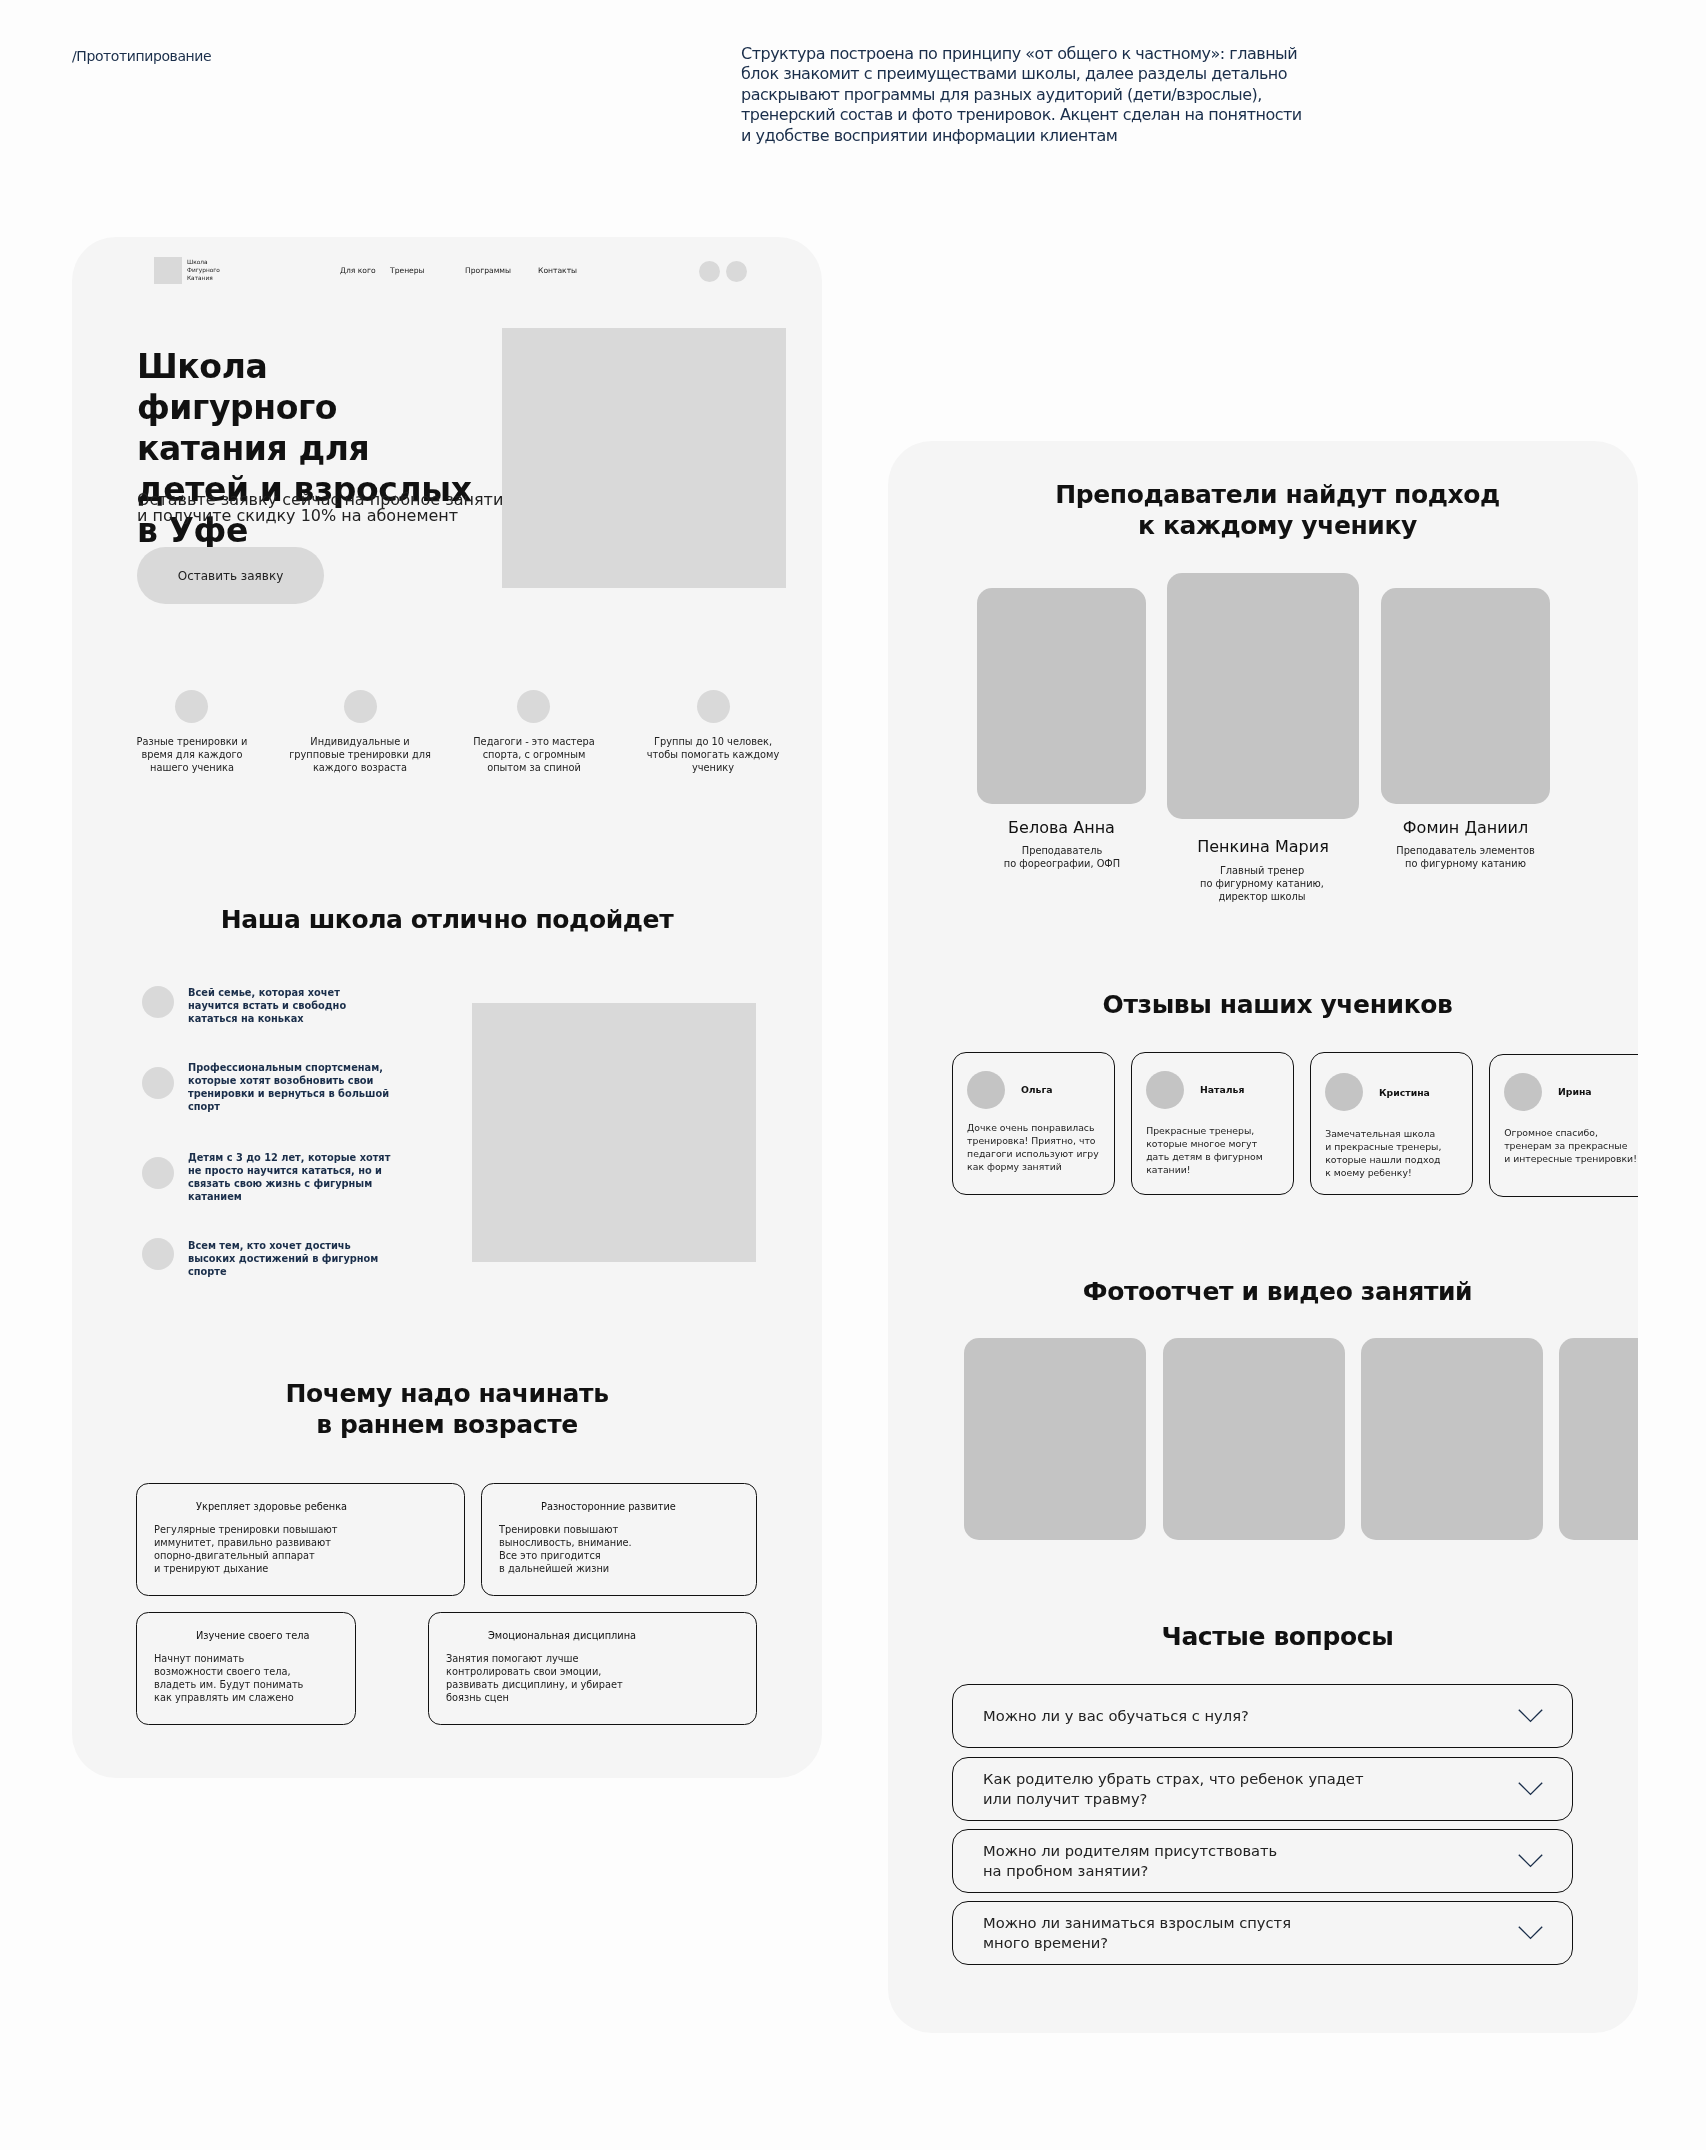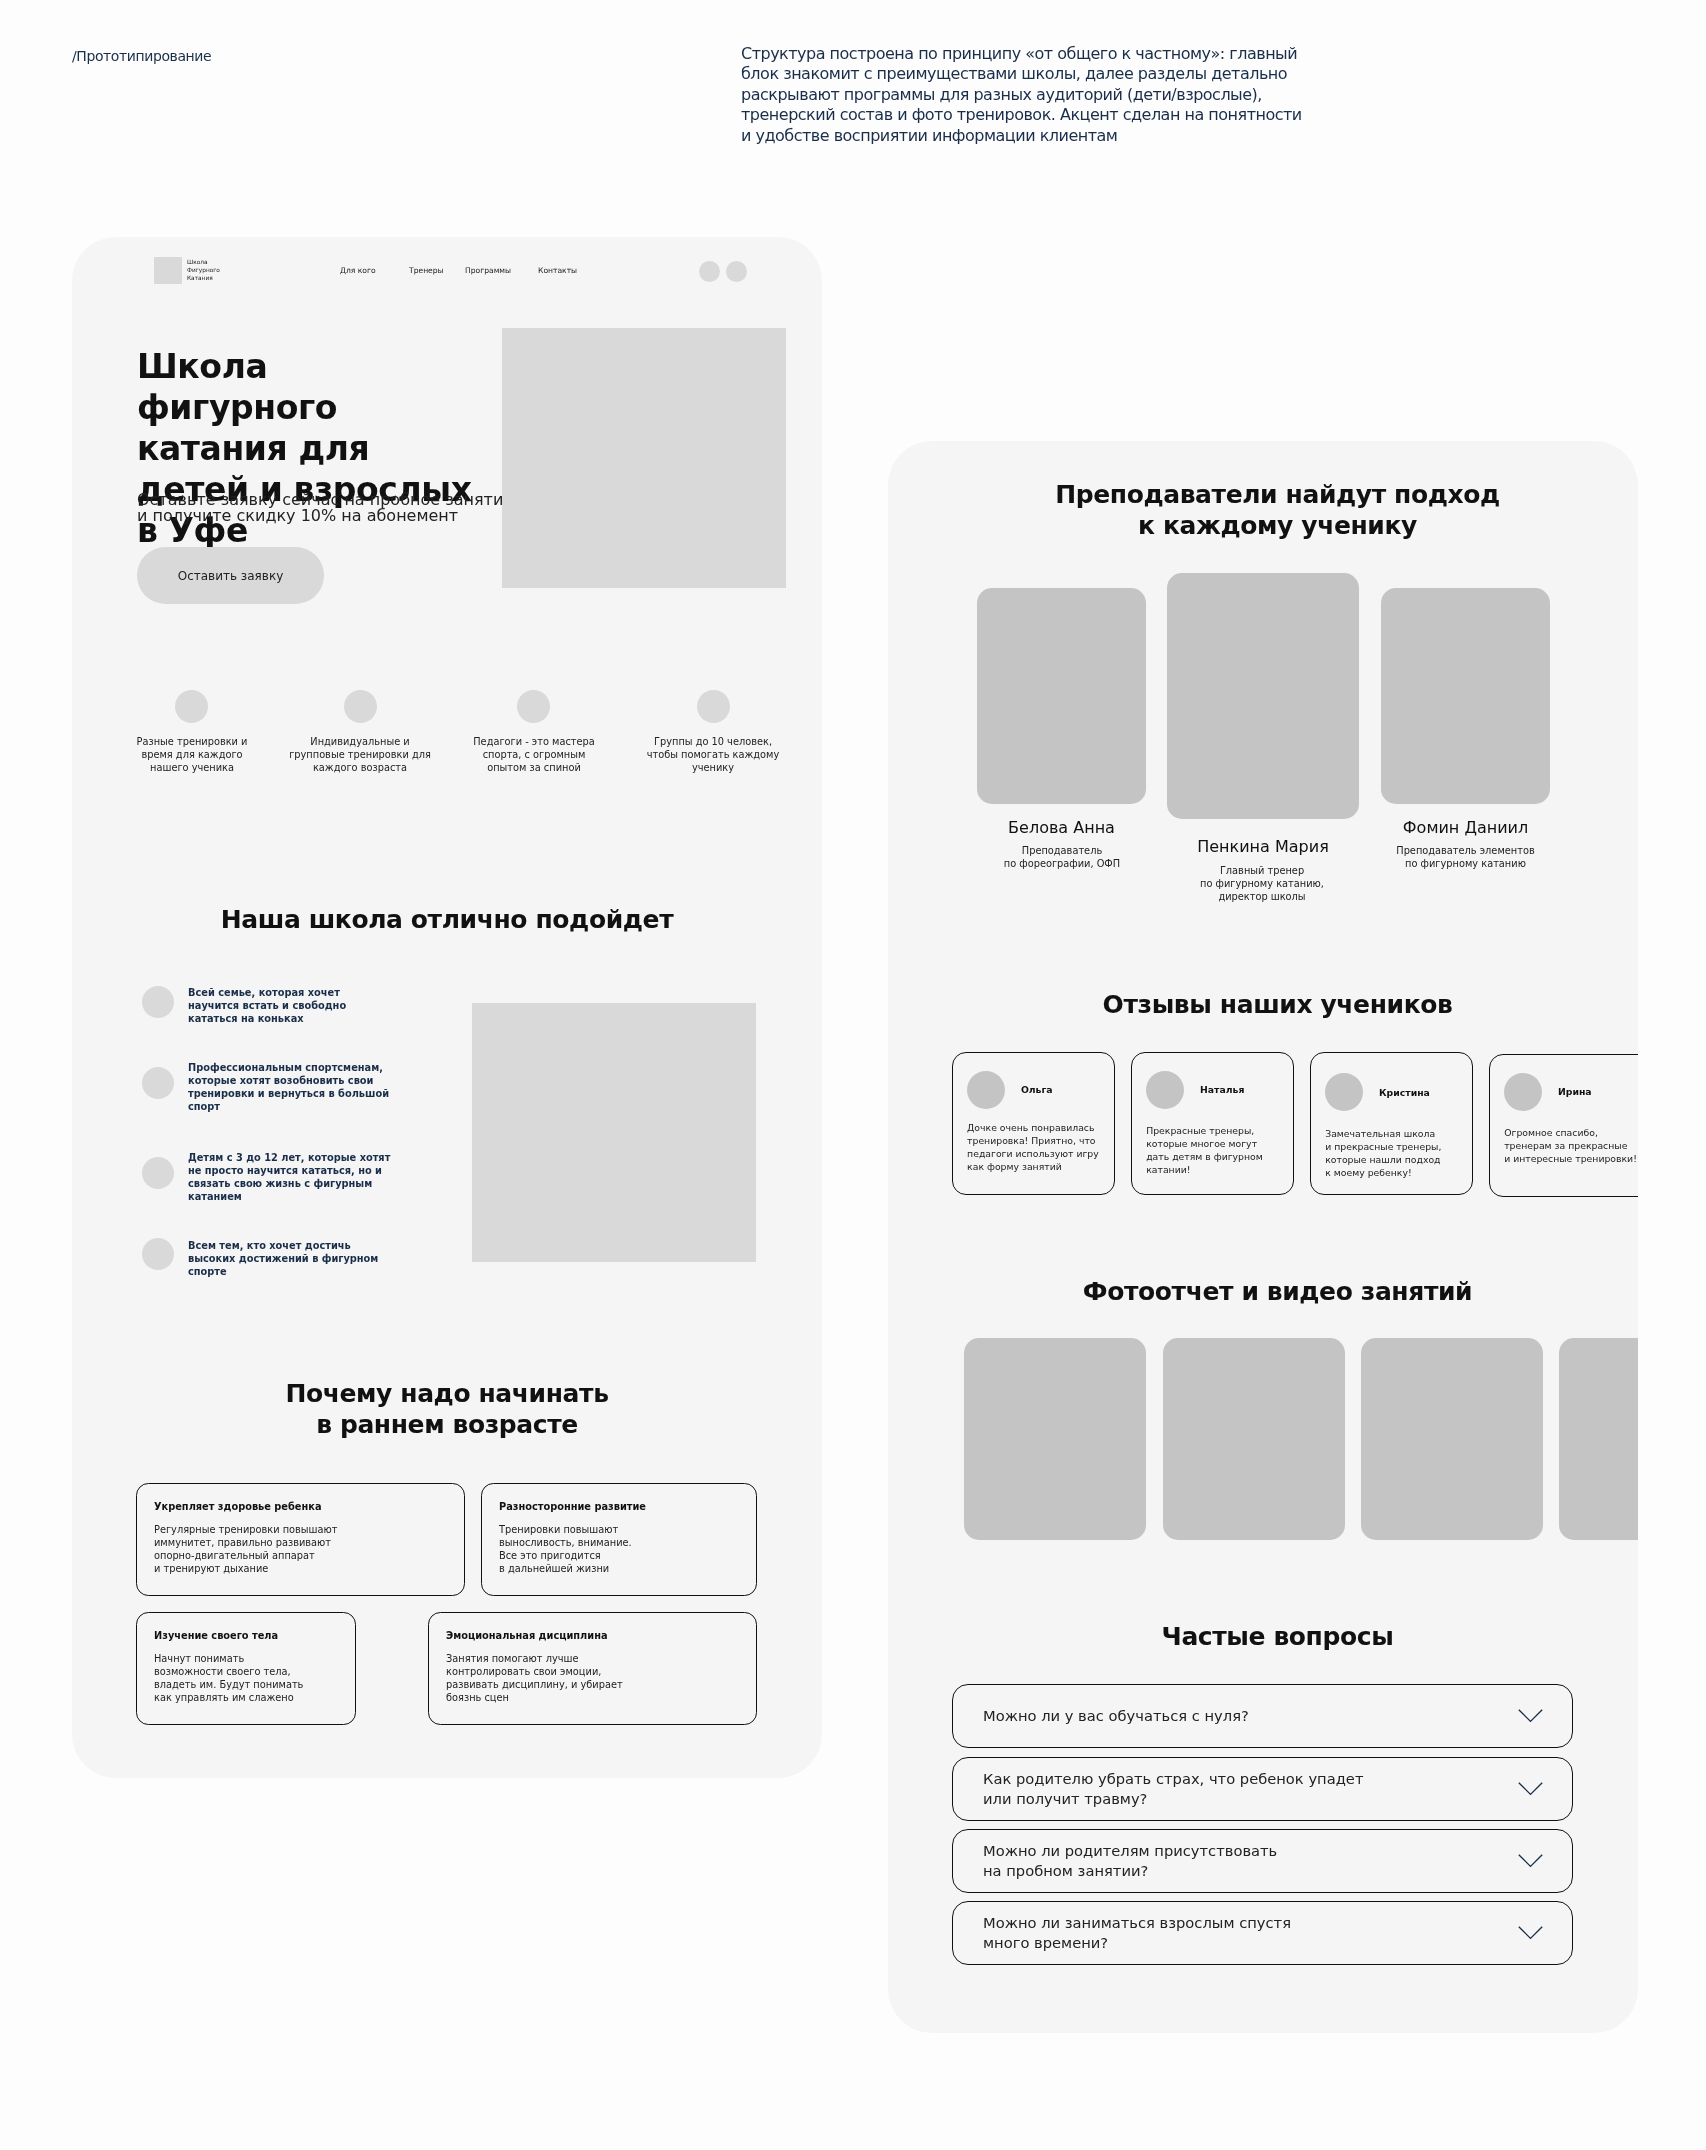--- a/index.html
+++ b/index.html
@@ -32,21 +32,21 @@
   .feat-dot { width: 33px; height: 33px; border-radius: 50%; background: #d9d9d9; top: 690px; }
   .feat-text { top: 735px; width: 142px; text-align: center; font-size: 9.8px; line-height: 13px; color: #222; font-family: "DejaVu Sans", sans-serif; }
 
   .section-h { font-size: 25px; font-weight: bold; text-align: center; font-family: "DejaVu Sans", sans-serif; letter-spacing: -0.4px; line-height: 31px; }
 
   .aud-dot { width: 32px; height: 32px; border-radius: 50%; background: #d9d9d9; left: 142px; }
   .aud-text { left: 188px; width: 204px; font-size: 9.8px; line-height: 13px; color: #1a2e4a; font-weight: bold; font-family: "DejaVu Sans", sans-serif; }
   .aud-img { left: 472px; top: 1003px; width: 284px; height: 259px; }
 
   .why-card { border: 1.3px solid #111; border-radius: 12.4px; background: #f5f5f5; padding: 17px 17px; }
-  .why-card h4 { font-size: 9.8px; font-weight: bold; margin-bottom: 10.7px; font-family: "DejaVu Sans", sans-serif; }
+  .why-card h4 { font-size: 9.8px; font-weight: normal; margin-bottom: 10.7px; font-family: "DejaVu Sans", sans-serif; margin-left: 42px; }
   .why-card p { font-size: 9.8px; line-height: 13px; color: #222; font-family: "DejaVu Sans", sans-serif; white-space: pre-line; }
 
   
   .teacher-img { background: #c4c4c4; border-radius: 15px; }
   .teacher-name { font-size: 16px; font-weight: 500; text-align: center; font-family: "DejaVu Sans", sans-serif; }
   .teacher-role { font-size: 9.8px; line-height: 13px; text-align: center; color: #222; font-family: "DejaVu Sans", sans-serif; white-space: pre-line; }
 
   .rev-wrap { left: 951px; top: 1049px; width: 687px; height: 151px; overflow: hidden; }
   .rev-card { position: absolute; top: 2.7px; width: 163px; height: 143px; border: 1.3px solid #111; border-radius: 14px; background: #f5f5f5; }
   .rev-avatar { position: absolute; left: 14.2px; top: 18px; width: 38px; height: 38px; border-radius: 50%; background: #c4c4c4; }
@@ -66,21 +66,21 @@
 <div class="abs caption-left">/Прототипирование</div>
 <div class="abs caption-right">Структура построена по принципу «от общего к частному»: главный блок знакомит с преимуществами школы, далее разделы детально раскрывают программы для разных аудиторий (дети/взрослые), тренерский состав и фото тренировок. Акцент сделан на понятности и удобстве восприятии информации клиентам</div>
 
 <div class="abs panel panel-left"></div>
 
 <div class="abs logo-box"></div>
 <div class="abs logo-text" style="white-space:pre-line">Школа
 Фигурного
 Катания</div>
 <a class="abs nav" style="left:340px">Для кого</a>
-<a class="abs nav" style="left:409px">Тренеры</a>
+<a class="abs nav" style="left:390px">Тренеры</a>
 <a class="abs nav" style="left:465px">Программы</a>
 <a class="abs nav" style="left:538px">Контакты</a>
 <div class="abs nav-dot" style="left:699px"></div>
 <div class="abs nav-dot" style="left:726px"></div>
 
 <h1 class="abs hero-title">Школа фигурного катания для детей и взрослых в Уфе</h1>
 <div class="abs hero-sub">
   <div>Оставьте заявку сейчас на пробное занятие</div>
   <div>и получите скидку 10% на абонемент</div>
 </div>

